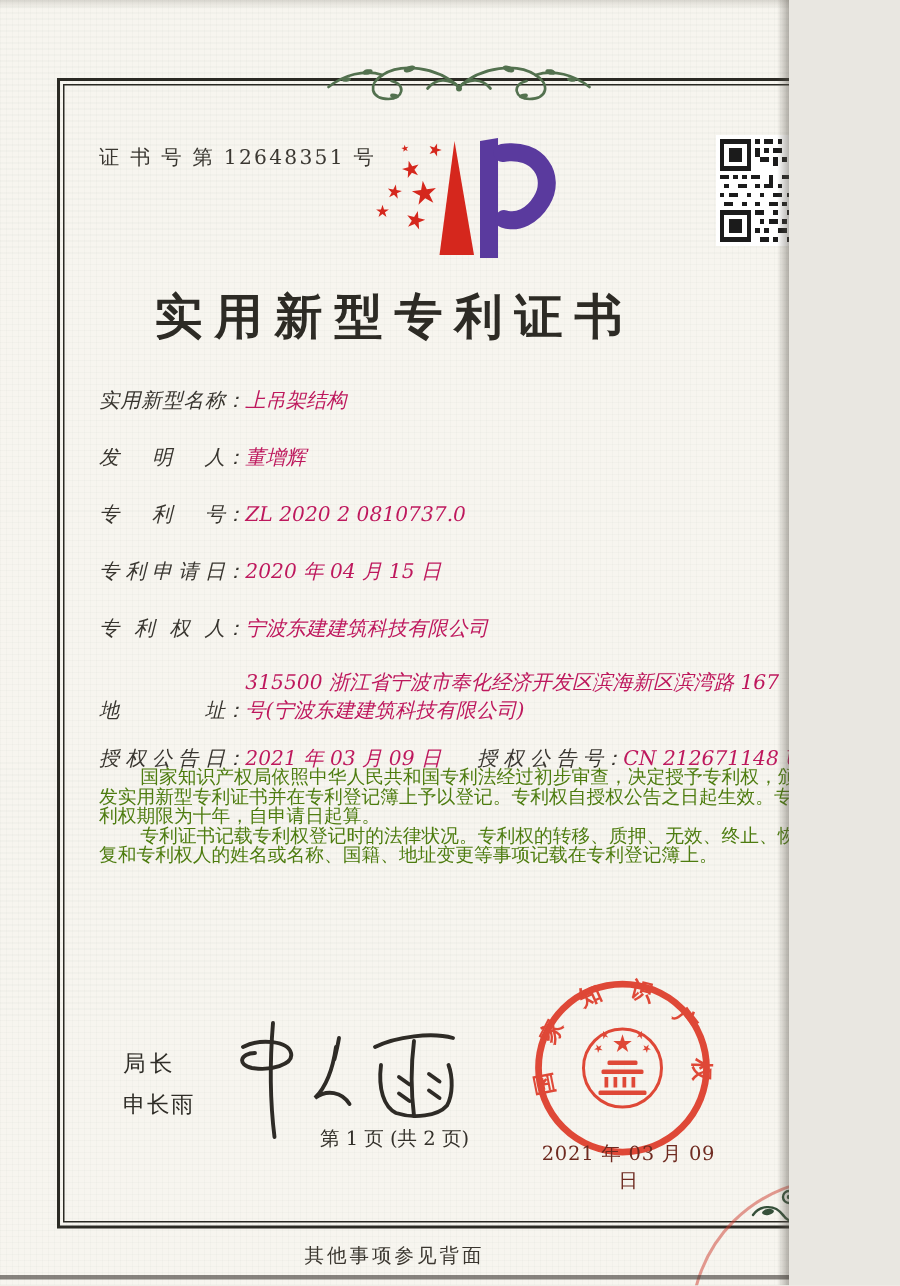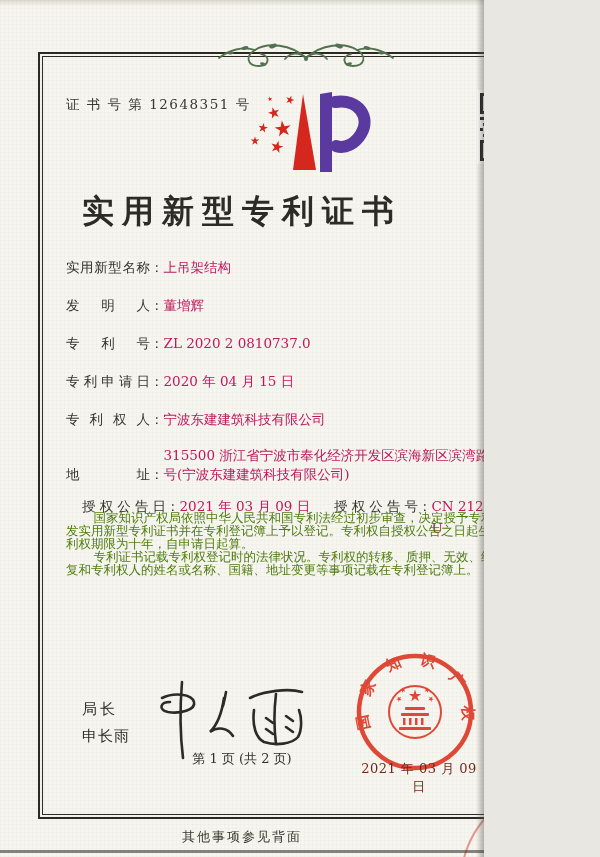--- a/index.html
+++ b/index.html
@@ -1,17 +1,17 @@
 <!DOCTYPE html>
 <html><head>
 <meta charset="utf-8">
 <style>
   html,body{margin:0;padding:0;background:#e9e7e1;}
   .page{
-    position:relative;width:484px;height:857px;overflow:hidden;
+    position:relative;width:526px;height:857px;overflow:hidden;
     background:#f7f5ef;
     font-family:"DejaVu Serif","Liberation Serif",serif;
     color:#34312b;
   }
   .page::before{
     content:"";position:absolute;inset:0;pointer-events:none;
     background-image:
       repeating-linear-gradient(0deg, rgba(150,165,155,.05) 0 1px, transparent 1px 4px),
       repeating-linear-gradient(90deg, rgba(150,165,155,.05) 0 1px, transparent 1px 4px);
   }
@@ -33,28 +33,28 @@
     border:2px solid rgba(205,60,45,.5);}
 
   .cert-no{position:absolute;left:66px;top:96px;font-size:13.5px;letter-spacing:1.5px;color:#3a3731;}
 
   .logo{position:absolute;left:243px;top:86px;width:132px;height:90px;}
   .qr{position:absolute;left:477px;top:90px;width:74px;height:74px;}
 
   .title{position:absolute;left:0;top:190px;width:100%;text-align:center;
     font-size:32px;font-weight:bold;letter-spacing:8px;color:#2d2b25;}
 
-  .fields{position:absolute;left:66px;top:256px;width:472px;font-size:13.5px;}
+  .fields{position:absolute;left:66px;top:256px;width:472px;font-size:13.5px;font-style:italic;}
   .field-row{display:flex;line-height:22px;margin-bottom:16px;}
   .field-row.addr{line-height:19px;margin-bottom:11px;align-items:flex-end;}
   .f-label{display:inline-block;width:84px;text-align:justify;text-align-last:justify;flex:none;color:#38352f;}
   .f-colon{flex:none;color:#38352f;}
   .f-value{flex:1;color:#be185d;}
   .addr .f-value{max-width:356px;}
-  .grant-row{position:relative;display:flex;line-height:22px;margin-left:16px;}
+  .grant-row{position:relative;display:flex;line-height:22px;}
   .grant-right{position:absolute;left:252px;top:0;display:flex;}
 
   .paragraphs{position:absolute;left:66px;top:511px;width:472px;
     font-size:12.5px;line-height:13px;color:#4d7c0f;}
   .paragraphs p{margin:0;text-indent:2.2em;}
 
   .signer-title{position:absolute;left:82px;top:700px;font-size:15px;letter-spacing:3px;color:#2f2d27;}
   .signer-name{position:absolute;left:82px;top:727px;font-size:15px;letter-spacing:1px;color:#2f2d27;}
   .signature{position:absolute;left:140px;top:666px;width:180px;height:100px;}
 

